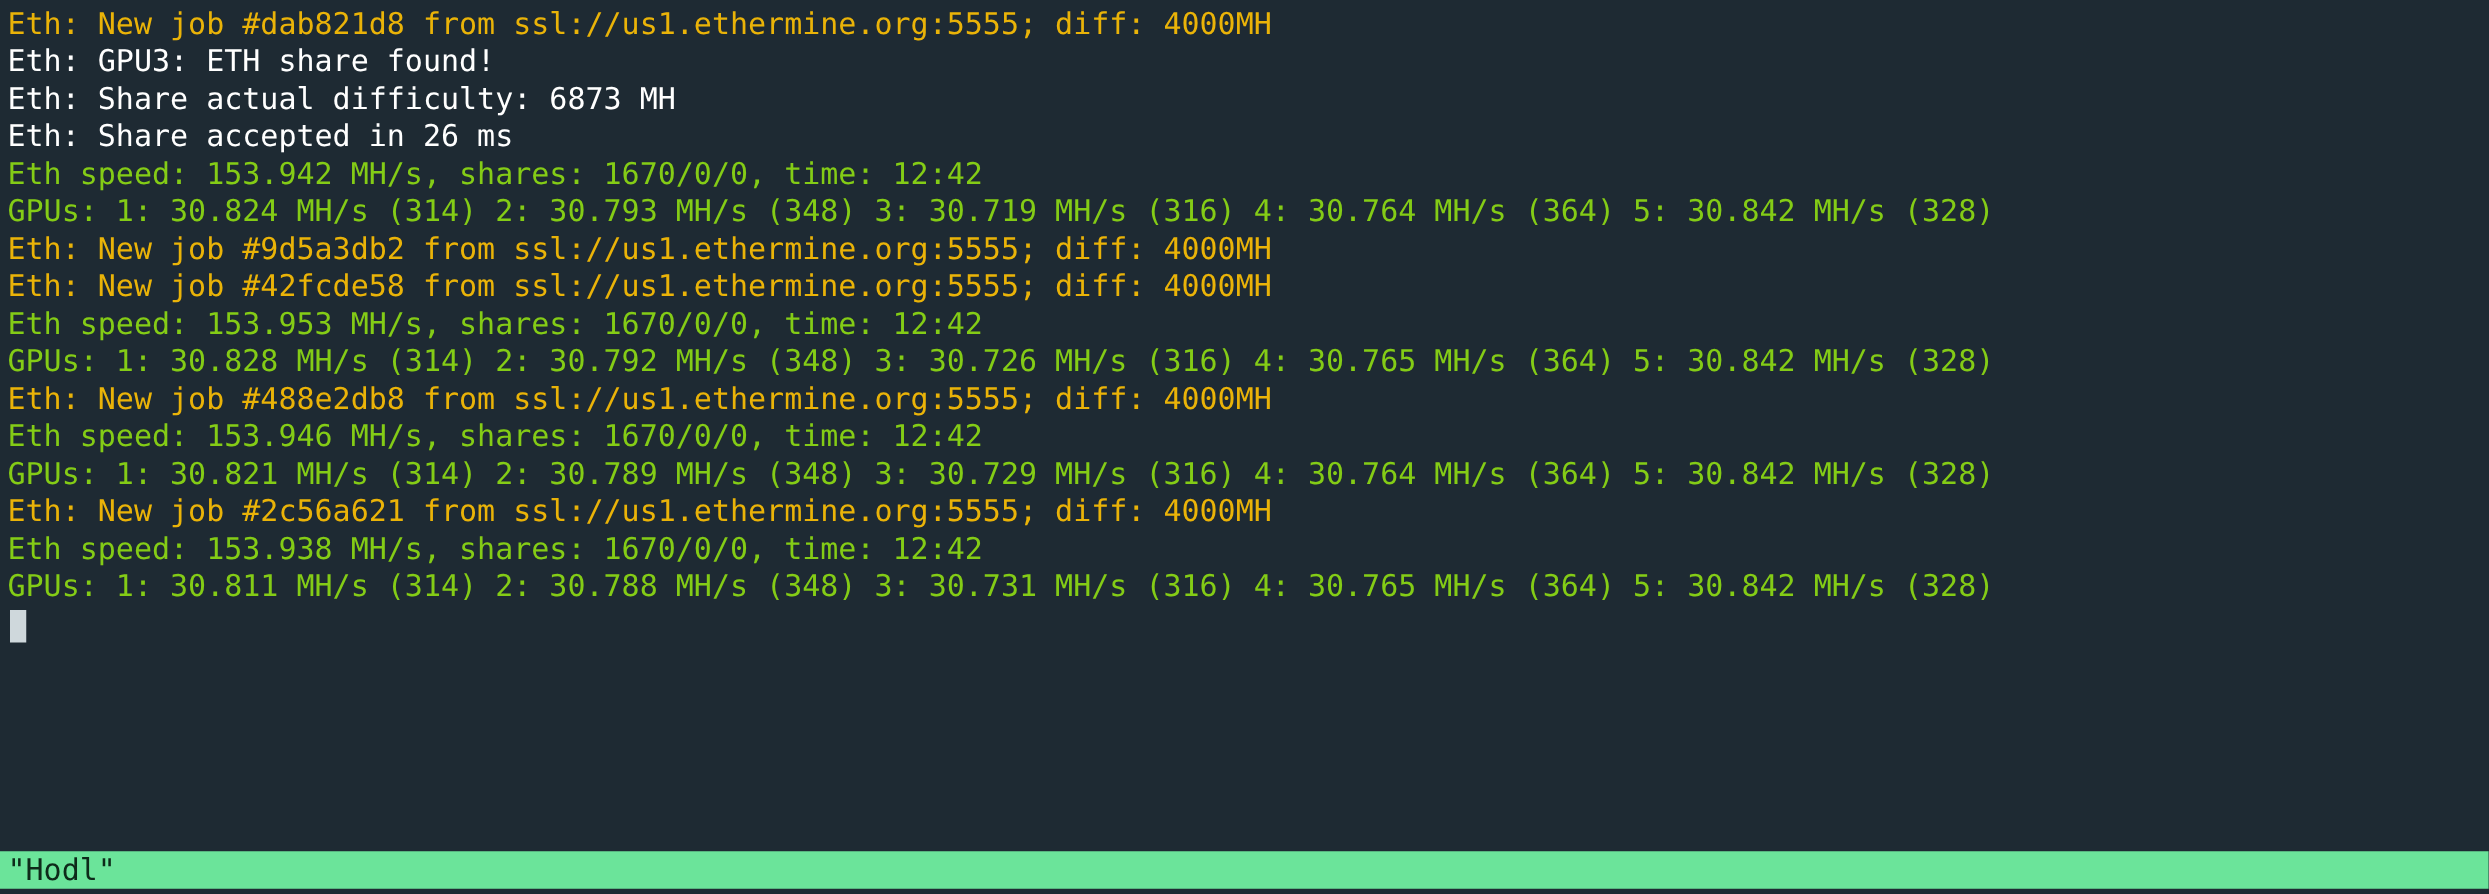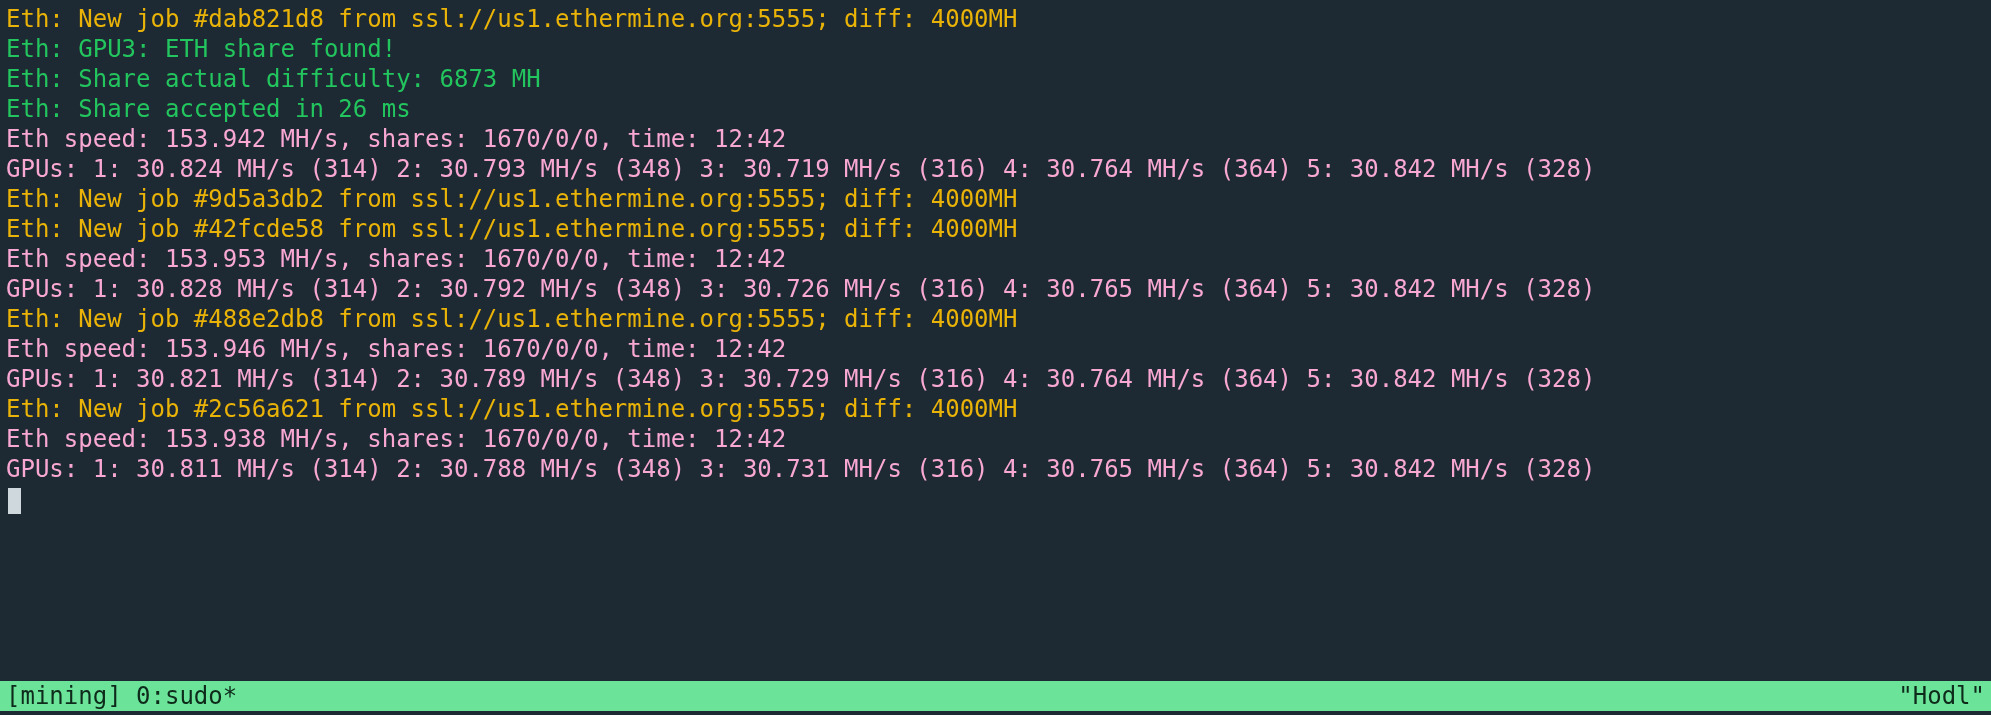--- a/index.html
+++ b/index.html
@@ -18,22 +18,22 @@
     width: 100%;
     height: 100%;
     box-sizing: border-box;
   }
   .output {
     padding: 4px 6px 0 6px;
     white-space: pre;
   }
   .line { display: block; }
   .c-white { color: #eab308; }
-  .c-green { color: #22c55e; }
-  .c-cyan  { color: #f9a8d4; }
+  .c-green { color: #ffffff; }
+  .c-cyan  { color: #84cc16; }
   .cursor {
     display: inline-block;
     width: 13px;
     height: 26px;
     background: #cfd8dc;
     vertical-align: bottom;
     margin-left: 2px;
   }
   .statusbar {
     position: absolute;
@@ -51,16 +51,15 @@
     box-sizing: border-box;
     white-space: pre;
   }
 </style>
 </head>
 <body>
 
 <div class="terminal">
   <div class="output" id="output"><span class="line c-white">Eth: New job #dab821d8 from ssl://us1.ethermine.org:5555; diff: 4000MH</span><span class="line c-green">Eth: GPU3: ETH share found!</span><span class="line c-green">Eth: Share actual difficulty: 6873 MH</span><span class="line c-green">Eth: Share accepted in 26 ms</span><span class="line c-cyan">Eth speed: 153.942 MH/s, shares: 1670/0/0, time: 12:42</span><span class="line c-cyan">GPUs: 1: 30.824 MH/s (314) 2: 30.793 MH/s (348) 3: 30.719 MH/s (316) 4: 30.764 MH/s (364) 5: 30.842 MH/s (328)</span><span class="line c-white">Eth: New job #9d5a3db2 from ssl://us1.ethermine.org:5555; diff: 4000MH</span><span class="line c-white">Eth: New job #42fcde58 from ssl://us1.ethermine.org:5555; diff: 4000MH</span><span class="line c-cyan">Eth speed: 153.953 MH/s, shares: 1670/0/0, time: 12:42</span><span class="line c-cyan">GPUs: 1: 30.828 MH/s (314) 2: 30.792 MH/s (348) 3: 30.726 MH/s (316) 4: 30.765 MH/s (364) 5: 30.842 MH/s (328)</span><span class="line c-white">Eth: New job #488e2db8 from ssl://us1.ethermine.org:5555; diff: 4000MH</span><span class="line c-cyan">Eth speed: 153.946 MH/s, shares: 1670/0/0, time: 12:42</span><span class="line c-cyan">GPUs: 1: 30.821 MH/s (314) 2: 30.789 MH/s (348) 3: 30.729 MH/s (316) 4: 30.764 MH/s (364) 5: 30.842 MH/s (328)</span><span class="line c-white">Eth: New job #2c56a621 from ssl://us1.ethermine.org:5555; diff: 4000MH</span><span class="line c-cyan">Eth speed: 153.938 MH/s, shares: 1670/0/0, time: 12:42</span><span class="line c-cyan">GPUs: 1: 30.811 MH/s (314) 2: 30.788 MH/s (348) 3: 30.731 MH/s (316) 4: 30.765 MH/s (364) 5: 30.842 MH/s (328)</span><span class="line"><span class="cursor"></span></span></div>
   <div class="statusbar">
-    <span>[mining] 0:sudo*</span>
     <span>"Hodl"</span>
   </div>
 </div>
 
 </body></html>

